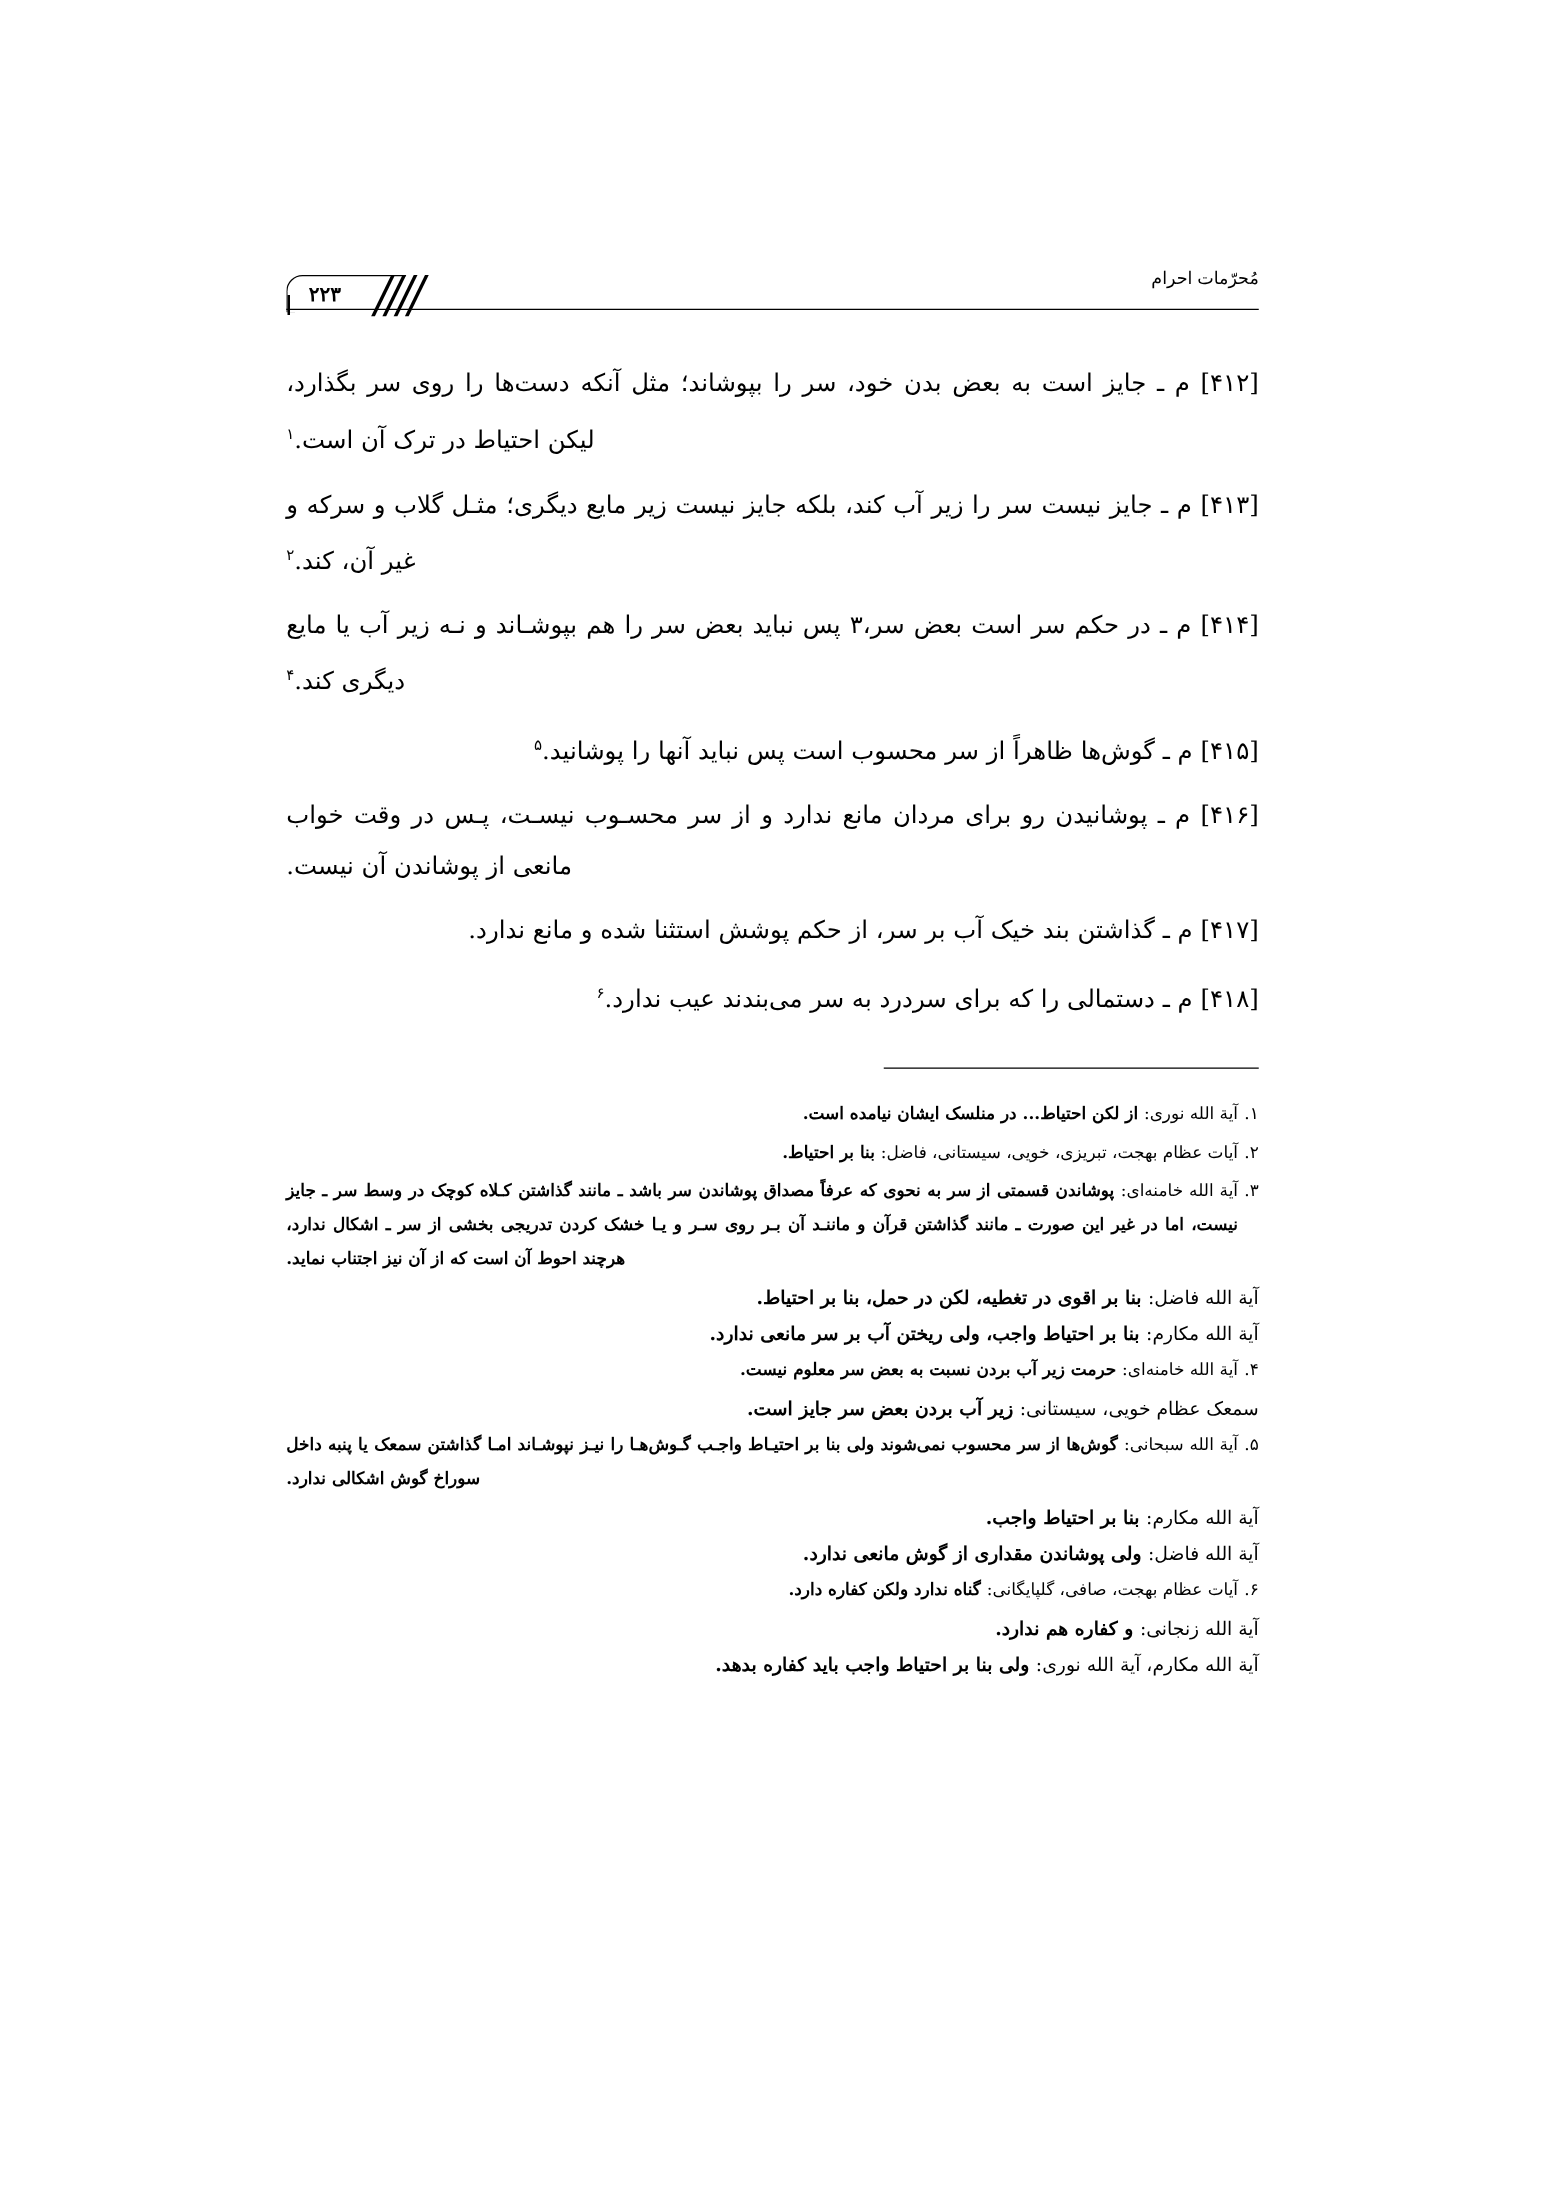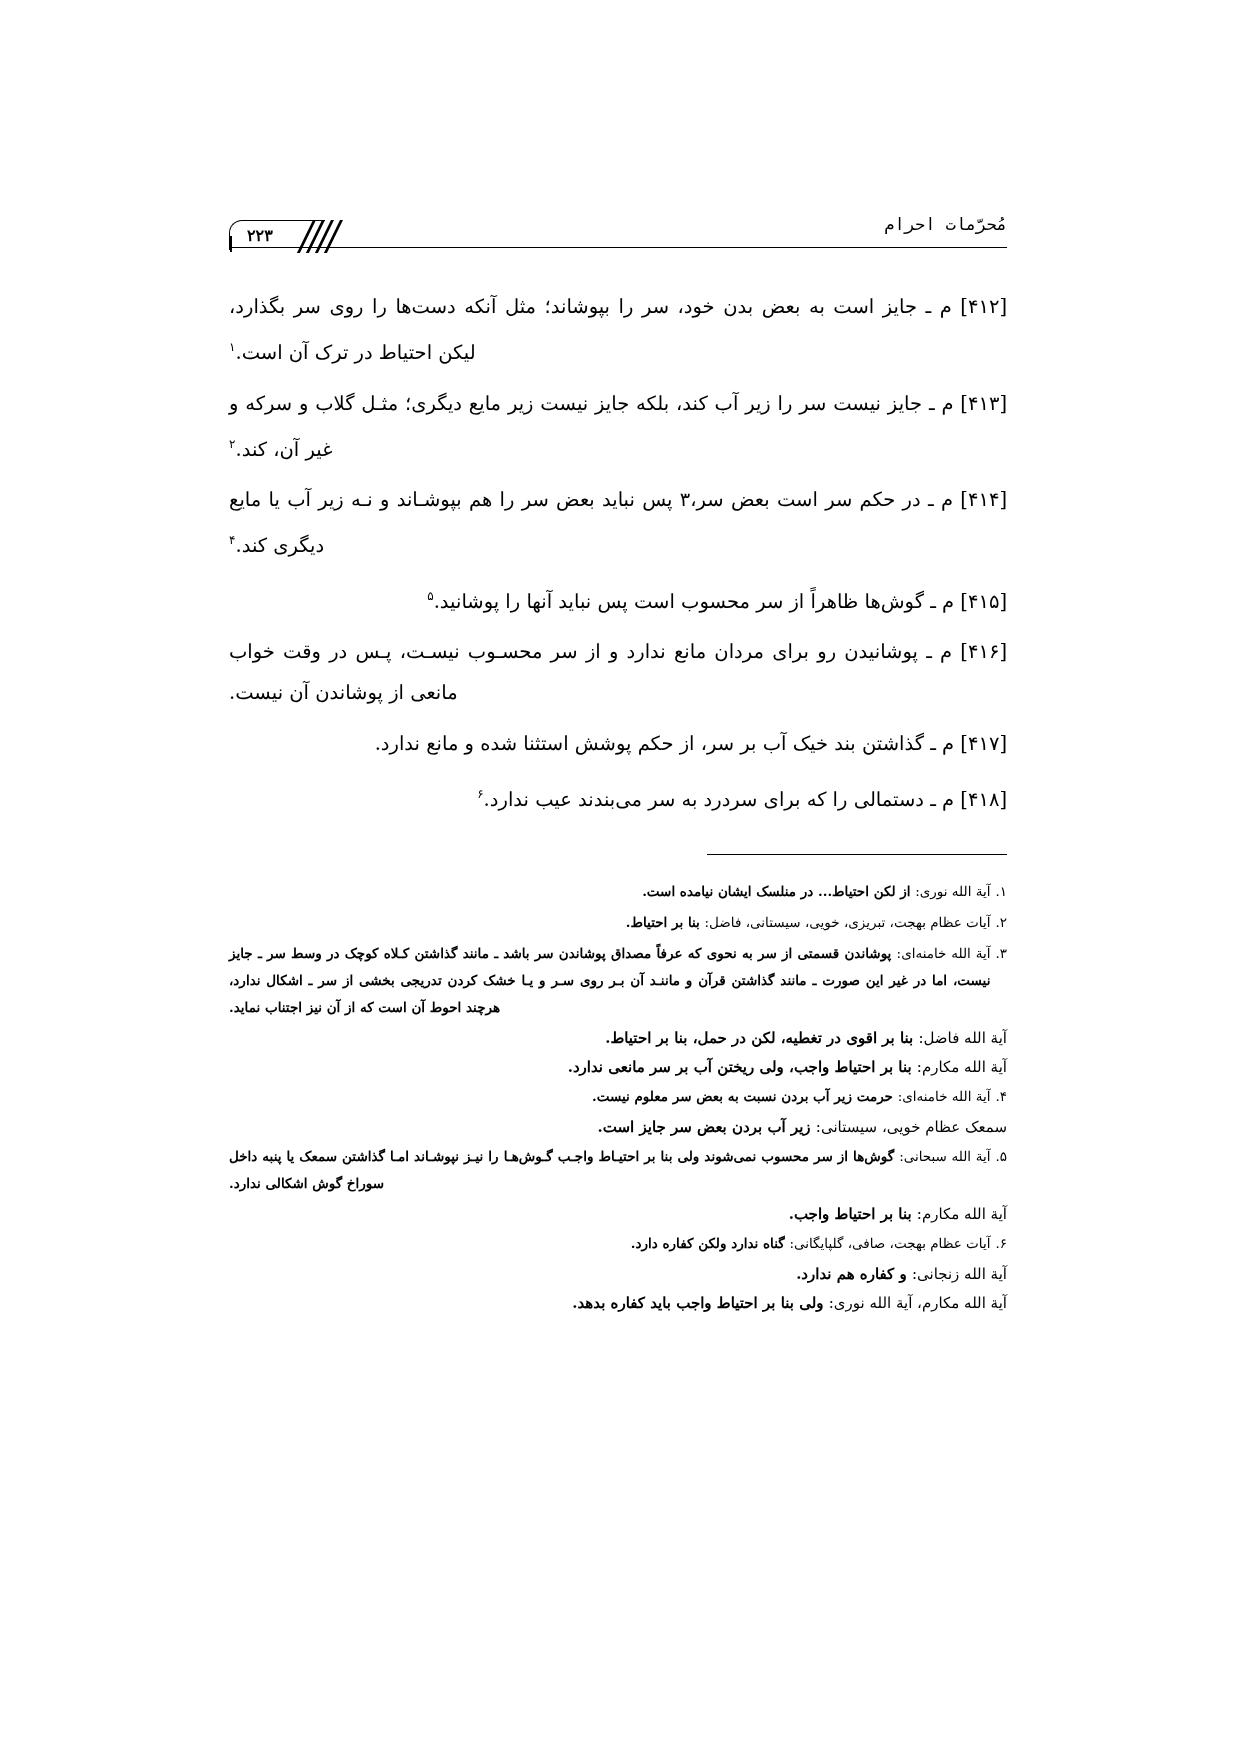--- a/index.html
+++ b/index.html
@@ -33,22 +33,22 @@
 
   
   .header-block {
     position: relative;
     height: 48px;
   }
   .running-head {
     position: absolute;
     right: 0;
     top: 4px;
-    font-size: 17px;
-    font-family: Liberation Mono, monospace;
+    font-size: 14px;
+    font-family: Liberation Sans, sans-serif;
     letter-spacing: 0.5px;
     white-space: nowrap;
   }
   .header-rule {
     position: absolute;
     left: 0;
     right: 0;
     top: 37px;
     height: 0;
     border-top: 1.6px solid #000;
@@ -258,20 +258,21 @@
             <div class="fn-body single"><span class="fn-name">آیة الله خامنه‌ای:</span><span class="fn-rest"> حرمت زیر آب بردن نسبت به بعض سر معلوم نیست.</span></div>
           </div>
           <div class="fn-sub single"><span class="fn-name">سمعک عظام خویی، سیستانی:</span><span class="fn-rest"> زیر آب بردن بعض سر جایز است.</span></div>
         </div>
         <div>
           <div class="fn-item">
             <div class="fn-marker">۵.</div>
             <div class="fn-body"><span class="fn-name">آیة الله سبحانی:</span><span class="fn-rest"> گوش‌ها از سر محسوب نمی‌شوند ولی بنا بر احتیـاط واجـب گـوش‌هـا را نیـز نپوشـاند امـا گذاشتن سمعک یا پنبه داخل سوراخ گوش اشکالی ندارد.</span></div>
           </div>
           <div class="fn-sub single"><span class="fn-name">آیة الله مکارم:</span><span class="fn-rest"> بنا بر احتیاط واجب.</span></div>
+          <div class="fn-sub single"><span class="fn-name">آیة الله فاضل:</span><span class="fn-rest"> ولی پوشاندن مقداری از گوش مانعی ندارد.</span></div>
         </div>
         <div>
           <div class="fn-item">
             <div class="fn-marker">۶.</div>
             <div class="fn-body single"><span class="fn-name">آیات عظام بهجت، صافی، گلپایگانی:</span><span class="fn-rest"> گناه ندارد ولکن کفاره دارد.</span></div>
           </div>
           <div class="fn-sub single"><span class="fn-name">آیة الله زنجانی:</span><span class="fn-rest"> و کفاره هم ندارد.</span></div>
           <div class="fn-sub single"><span class="fn-name">آیة الله مکارم، آیة الله نوری:</span><span class="fn-rest"> ولی بنا بر احتیاط واجب باید کفاره بدهد.</span></div>
         </div>
       </div>

